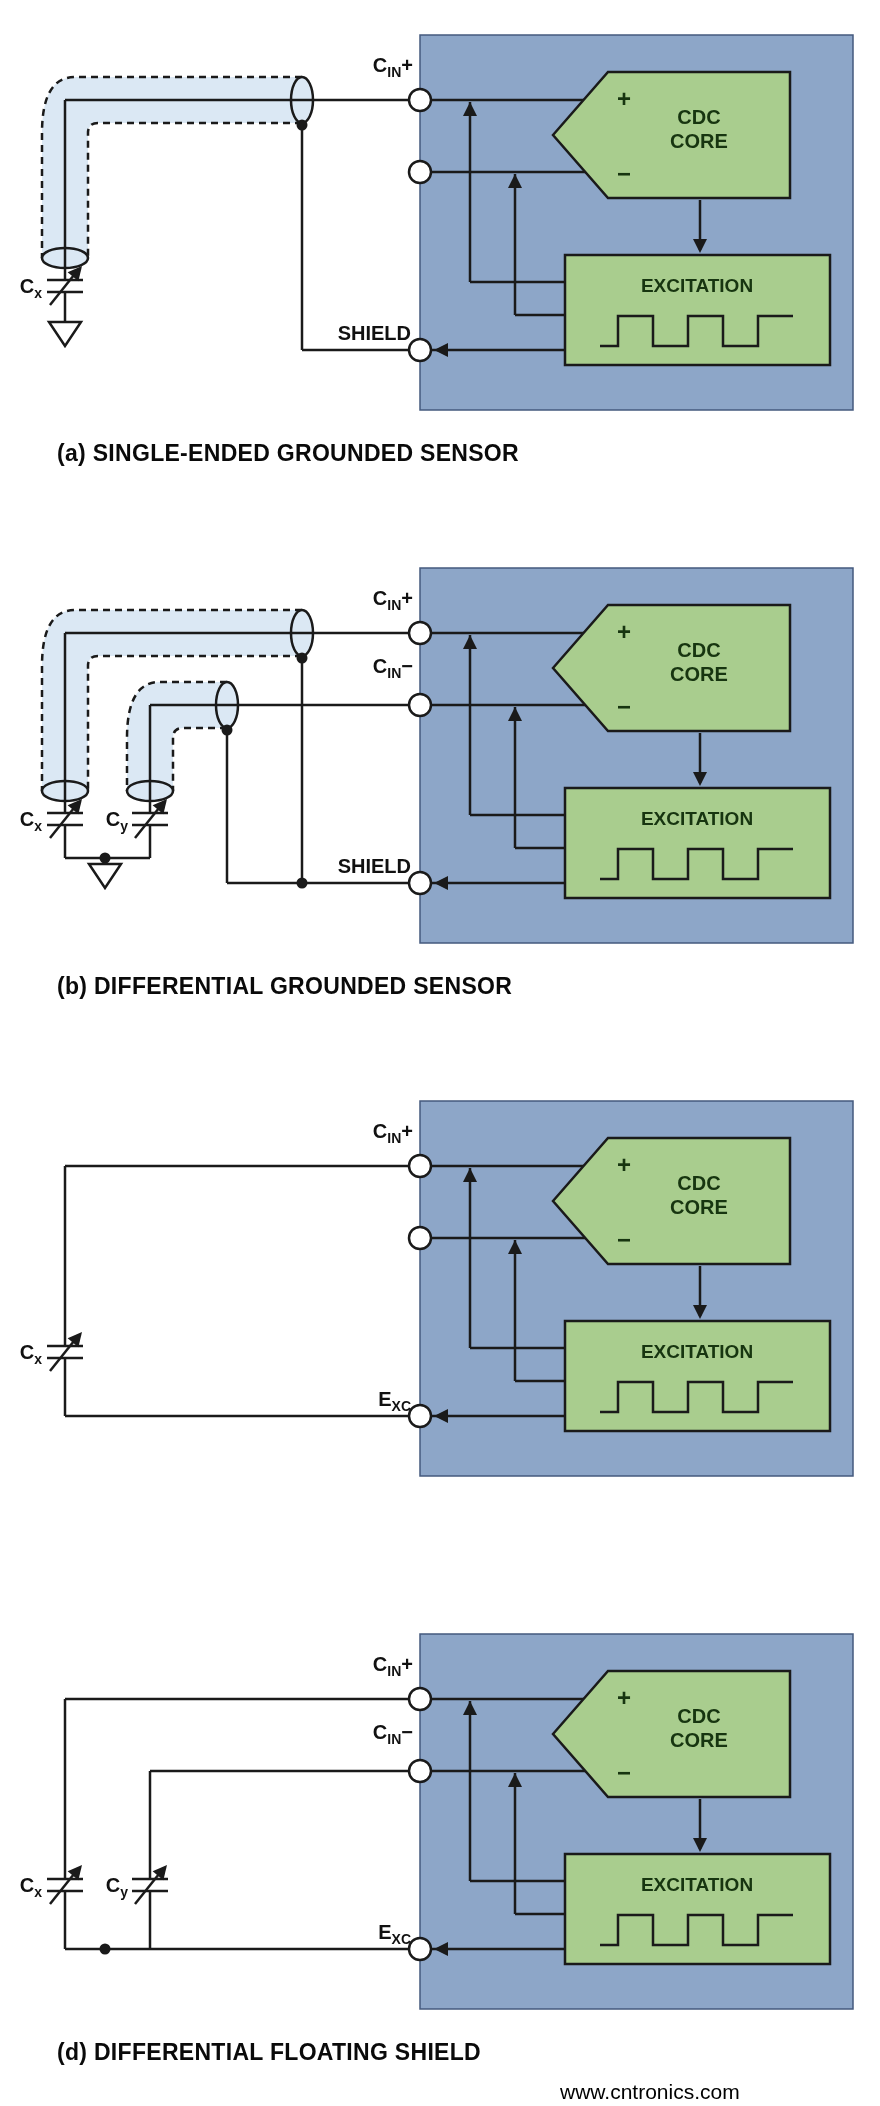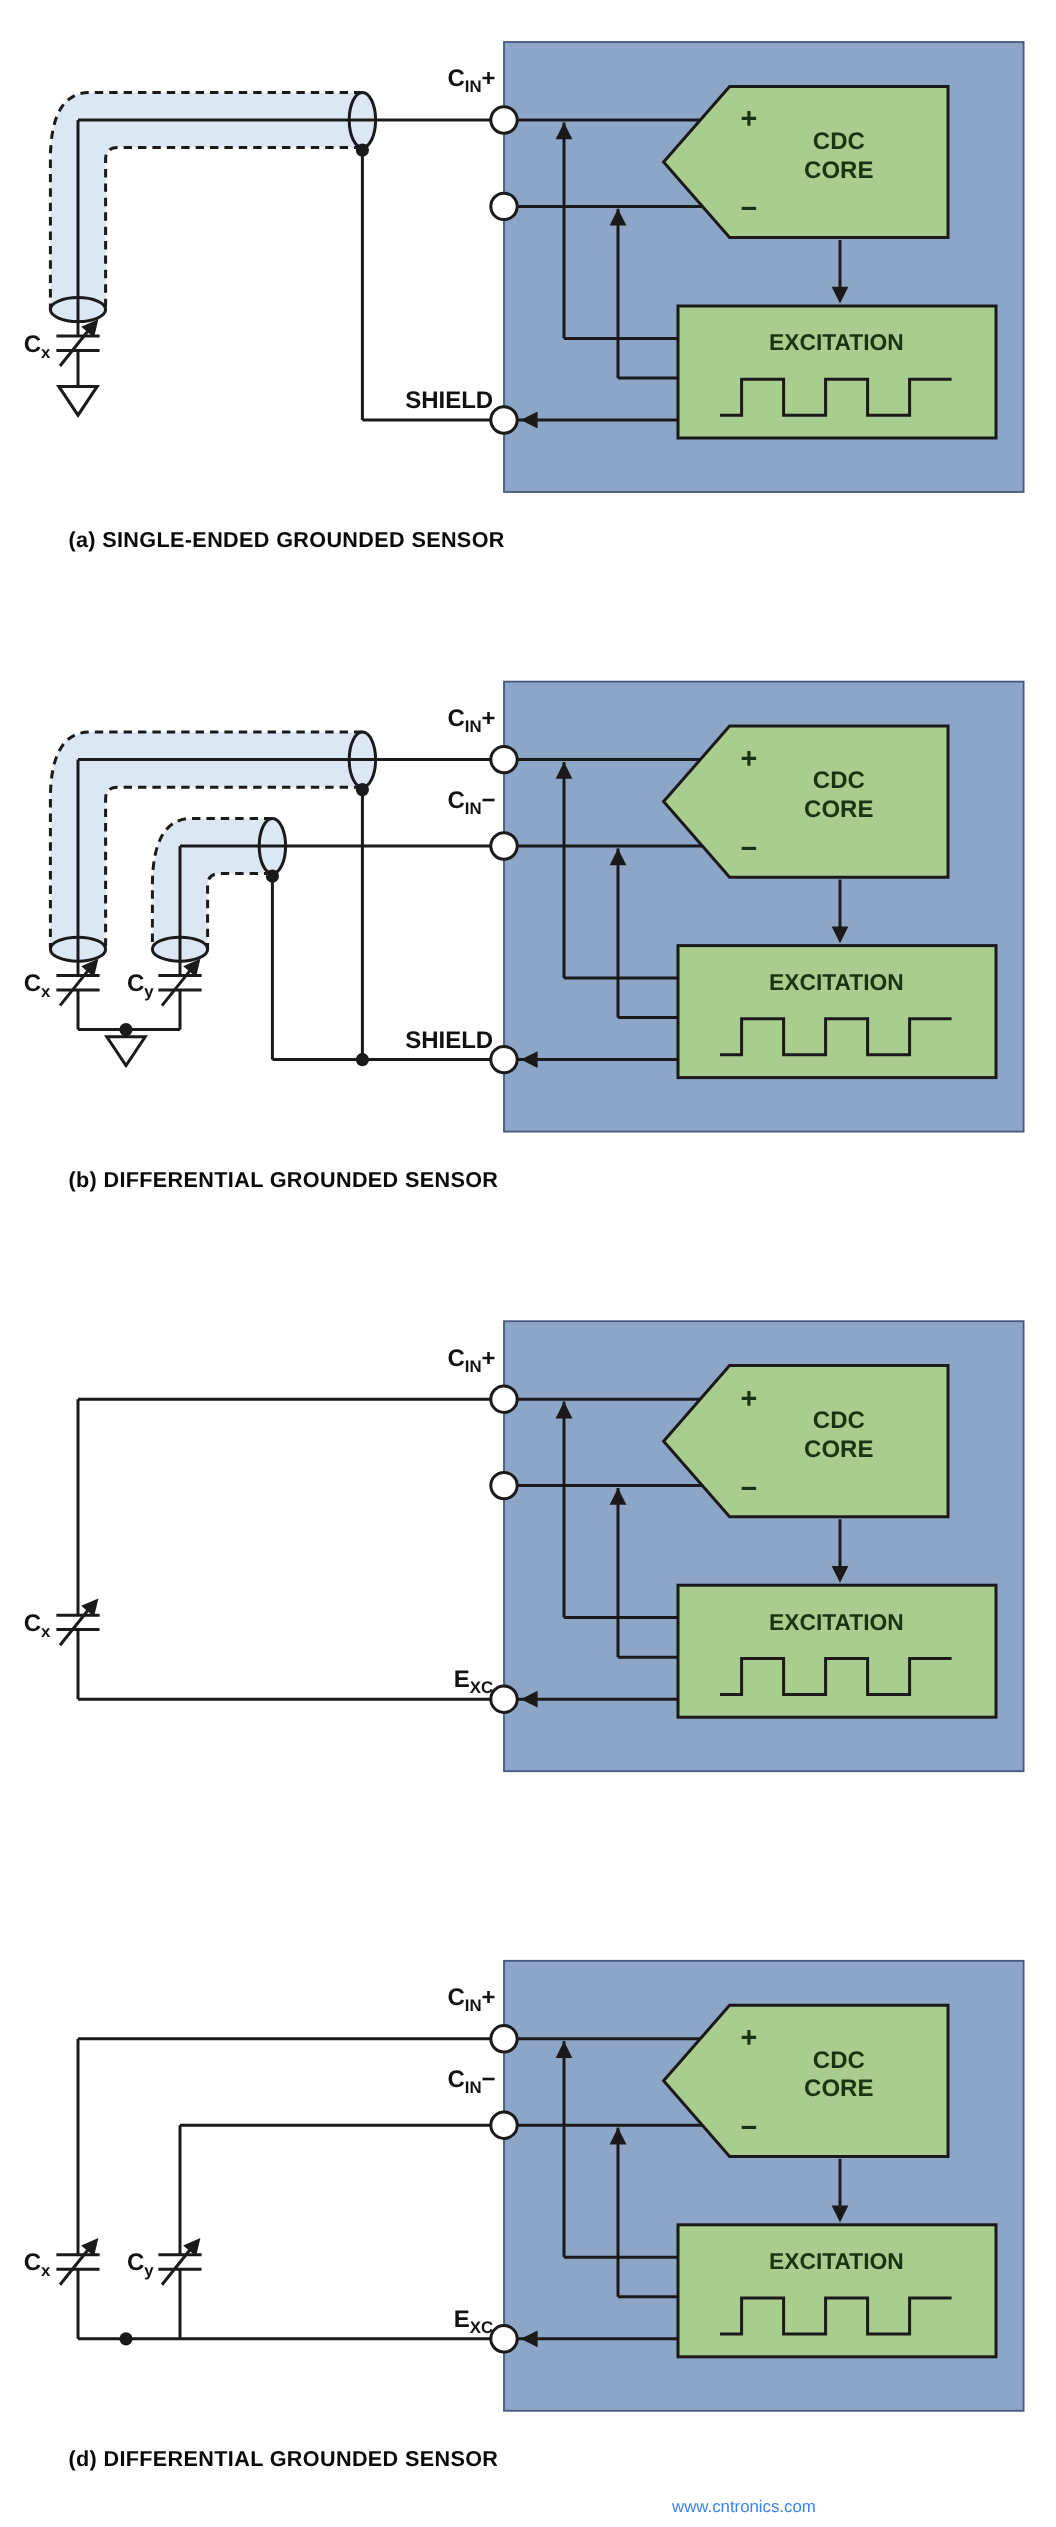--- a/index.html
+++ b/index.html
@@ -1,22 +1,22 @@
 <!DOCTYPE html>
 <html><head>
 <meta charset="utf-8">
 <style>
   html,body{margin:0;padding:0;background:#ffffff;}
   .page{position:relative;width:880px;height:2106px;background:#ffffff;
         font-family:"Liberation Sans",sans-serif;overflow:hidden;}
   .panel{position:absolute;left:0;width:880px;height:533px;}
   .panel svg{position:absolute;left:0;top:0;}
-  .caption{position:absolute;left:57px;top:430px;font-size:18px;font-weight:bold;
+  .caption{position:absolute;left:57px;top:430px;font-size:23px;font-weight:bold;
            color:#0a0a0a;letter-spacing:0.3px;white-space:nowrap;}
-  .watermark{position:absolute;left:560px;top:2080px;font-size:14px;color:#3b82f6;}
+  .watermark{position:absolute;left:560px;top:2080px;font-size:21px;color:#000000;}
   svg text{font-family:"Liberation Sans",sans-serif;}
 </style>
 </head>
 <body>
 
 <div class="page">
   <div class="panel" style="top:10px">
     <svg id="svg-a" width="880" height="533" viewBox="0 0 880 533">
         <g>
           <rect x="420" y="25" width="433" height="375" fill="#8da6c8" stroke="#44597e" stroke-width="1.5"></rect>
@@ -232,16 +232,16 @@
           <circle cx="105" cy="340" r="5.5" fill="#1a1a1a"></circle>
           <circle cx="420" cy="90" r="11" fill="#ffffff" stroke="#1a1a1a" stroke-width="2.5"></circle>
           <circle cx="420" cy="162" r="11" fill="#ffffff" stroke="#1a1a1a" stroke-width="2.5"></circle>
           <circle cx="420" cy="340" r="11" fill="#ffffff" stroke="#1a1a1a" stroke-width="2.5"></circle>
           <polygon points="0,0 -14,7 -14,-7" transform="translate(434 340) rotate(180)" fill="#1a1a1a"></polygon>
           <text x="413" y="62" text-anchor="end" font-size="20" font-weight="bold" fill="#111111"><tspan>C</tspan><tspan dy="5" font-size="14">IN</tspan><tspan dy="-5" font-size="20">+</tspan></text>
           <text x="413" y="130" text-anchor="end" font-size="20" font-weight="bold" fill="#111111"><tspan>C</tspan><tspan dy="5" font-size="14">IN</tspan><tspan dy="-5" font-size="20">−</tspan></text>
           <text x="411" y="330" text-anchor="end" font-size="20" font-weight="bold" fill="#111111"><tspan>E</tspan><tspan dy="5" font-size="14">XC</tspan></text>
         </g>
       </svg>
-    <div class="caption">(d) DIFFERENTIAL GROUNDED SENSOR</div>
+    <div class="caption">(d) DIFFERENTIAL FLOATING SHIELD</div>
   </div>
   <div class="watermark">www.cntronics.com</div>
 </div>
 
 </body></html>

